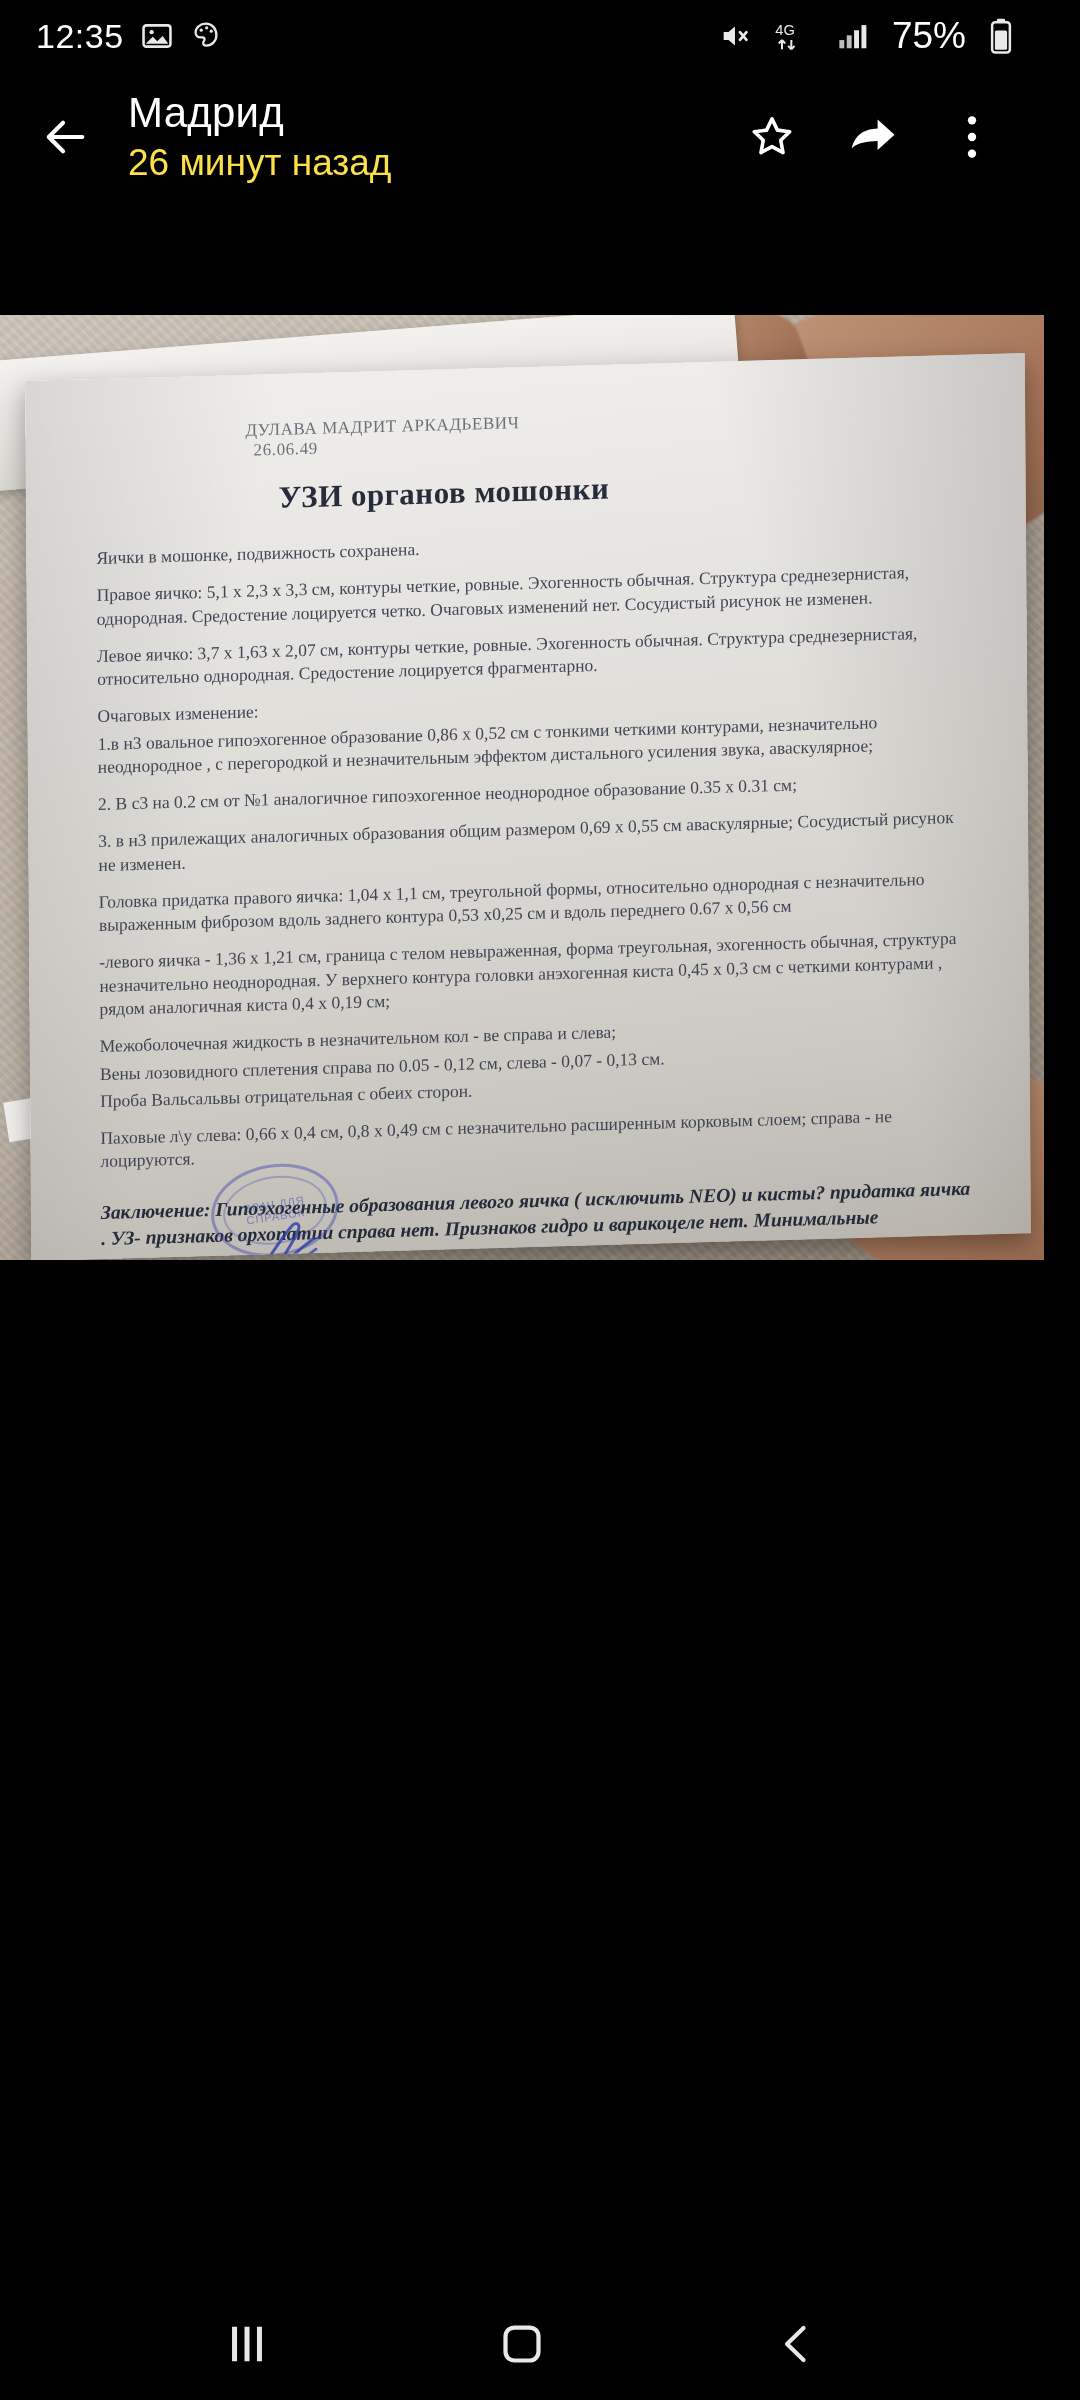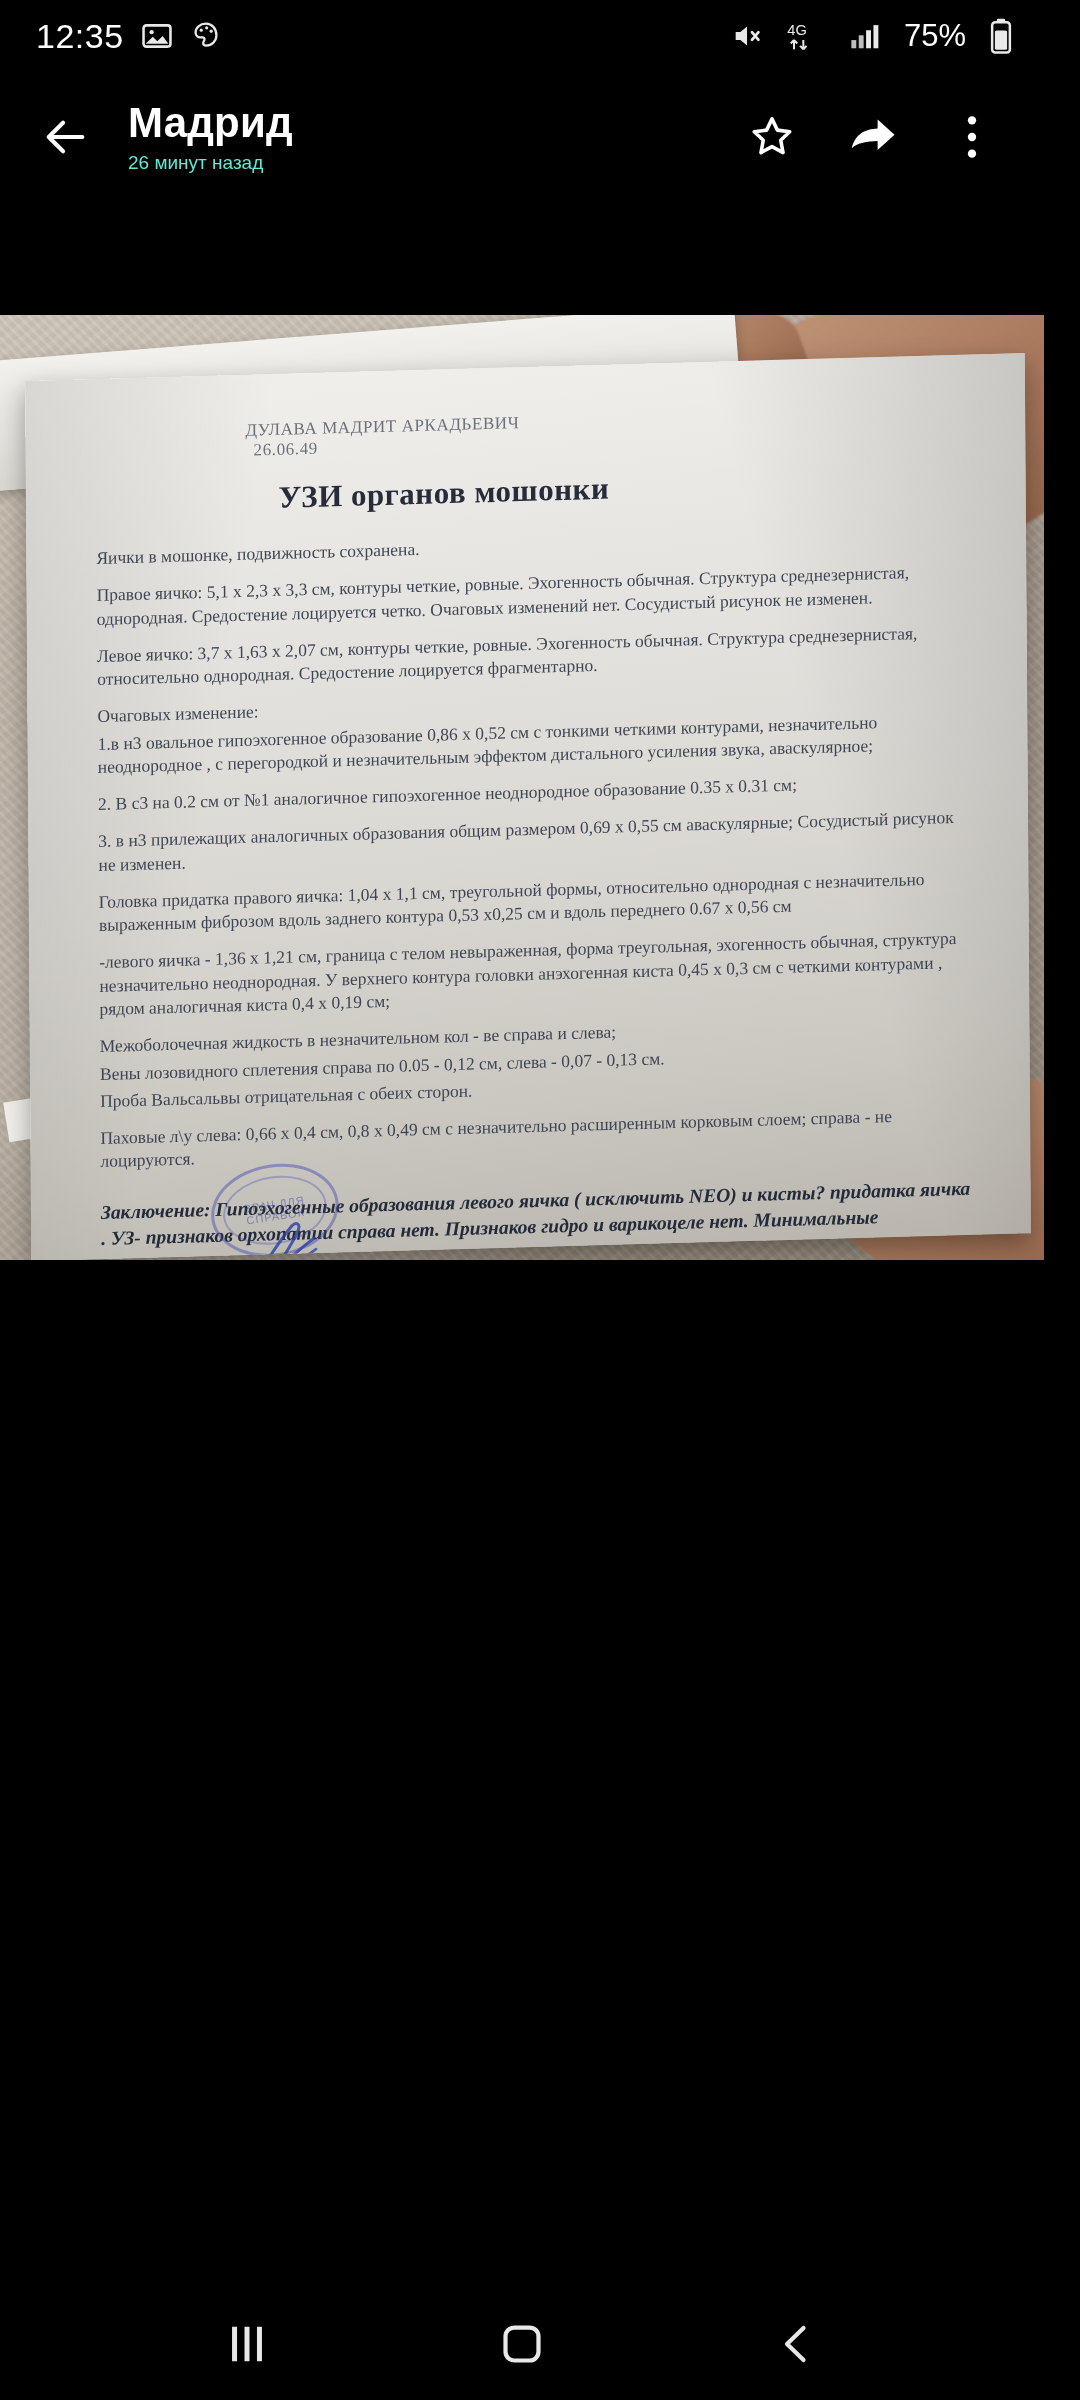--- a/index.html
+++ b/index.html
@@ -26,48 +26,48 @@
     background: #000;
     color: #fff;
     display: flex;
     align-items: center;
     justify-content: space-between;
     padding: 0 30px 0 36px;
   }
   .sb-left { display: flex; align-items: center; gap: 16px; }
   .sb-clock { font-size: 34px; font-weight: 400; letter-spacing: .5px; }
   .sb-right { display: flex; align-items: center; gap: 22px; }
-  .sb-batterytext { font-size: 31px; font-weight: 400; }
+  .sb-batterytext { font-size: 37px; font-weight: 400; }
   .ic { display: inline-block; line-height: 0; }
 
   
   .appbar {
     height: 130px;
     flex: 0 0 130px;
     background: #000;
     display: flex;
     align-items: center;
     padding: 0 34px 0 28px;
     color: #fff;
   }
   .back-btn {
     width: 74px; height: 74px;
     display: flex; align-items: center; justify-content: center;
     flex: 0 0 74px;
   }
   .titlebox { flex: 1 1 auto; padding-left: 26px; }
   .title {
     font-size: 42px;
-    font-weight: 700;
+    font-weight: 400;
     line-height: 1.08;
     letter-spacing: .2px;
   }
   .subtitle {
-    font-size: 19px;
-    color: #5eead4;
+    font-size: 37px;
+    color: #fde047;
     margin-top: 7px;
     font-weight: 400;
   }
   .appbar-actions { display: flex; align-items: center; gap: 36px; padding-right: 6px; }
   .act { width: 64px; height: 64px; display: flex; align-items: center; justify-content: center; }
 
   
   .viewer {
     flex: 1 1 auto;
     background: #000;

